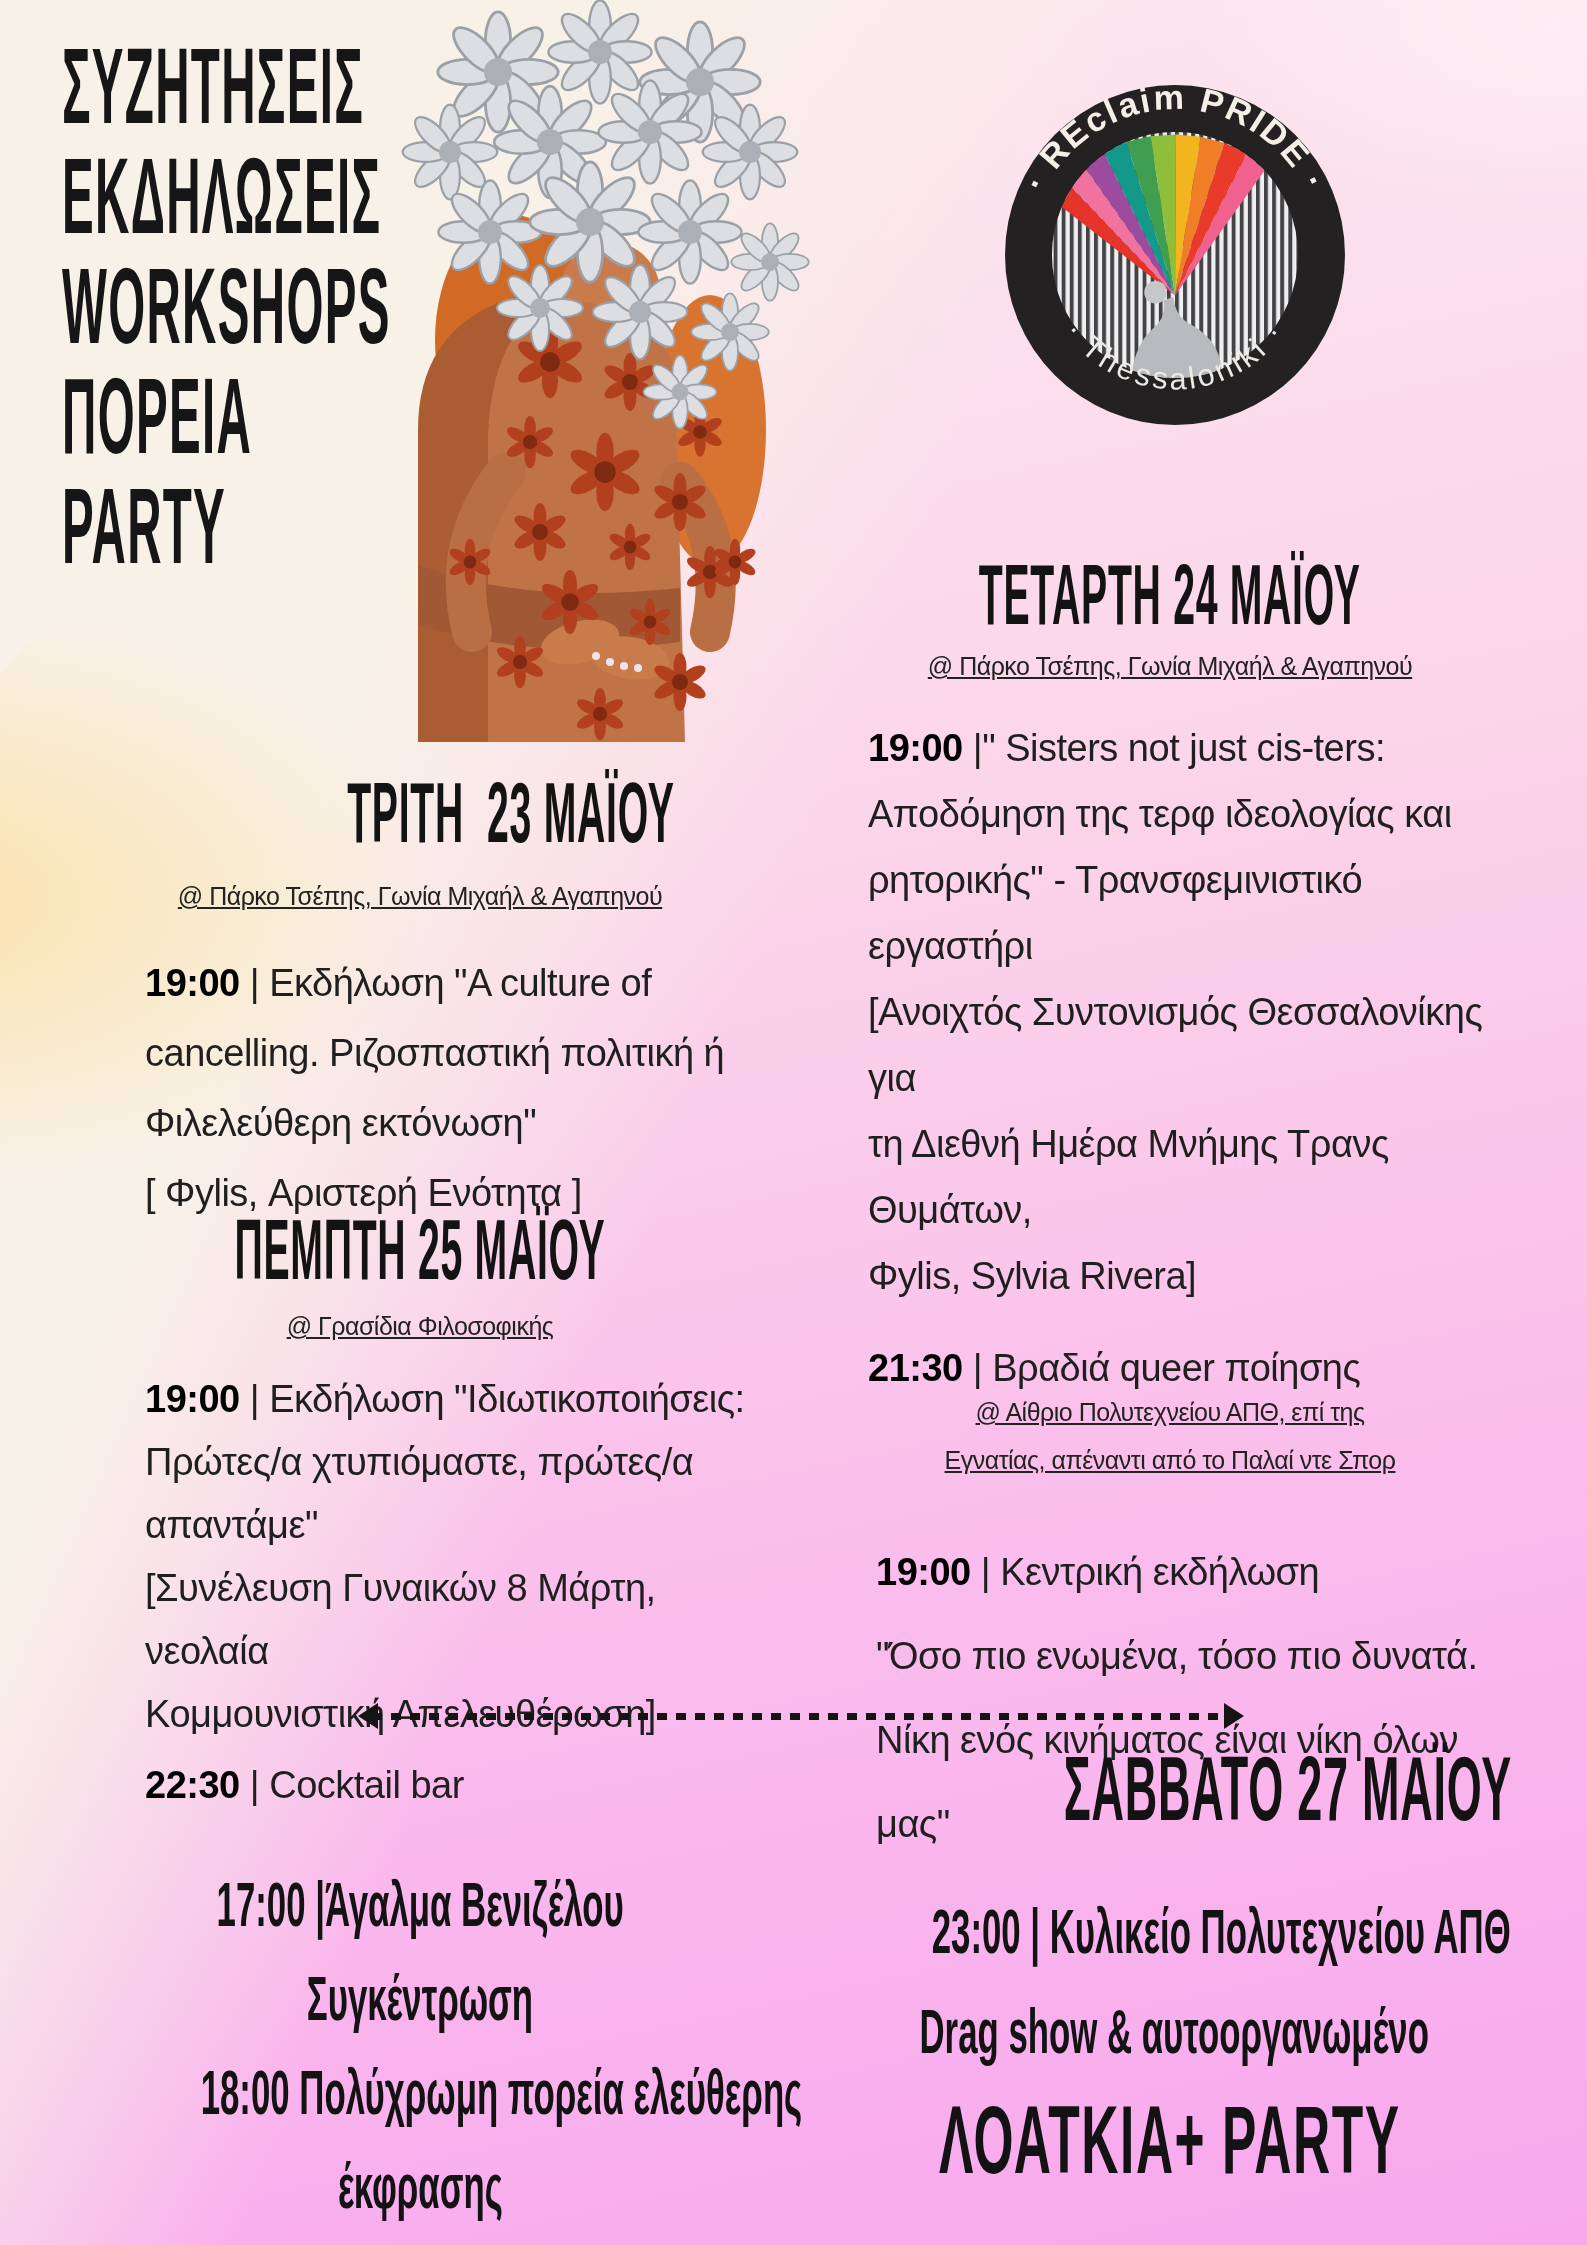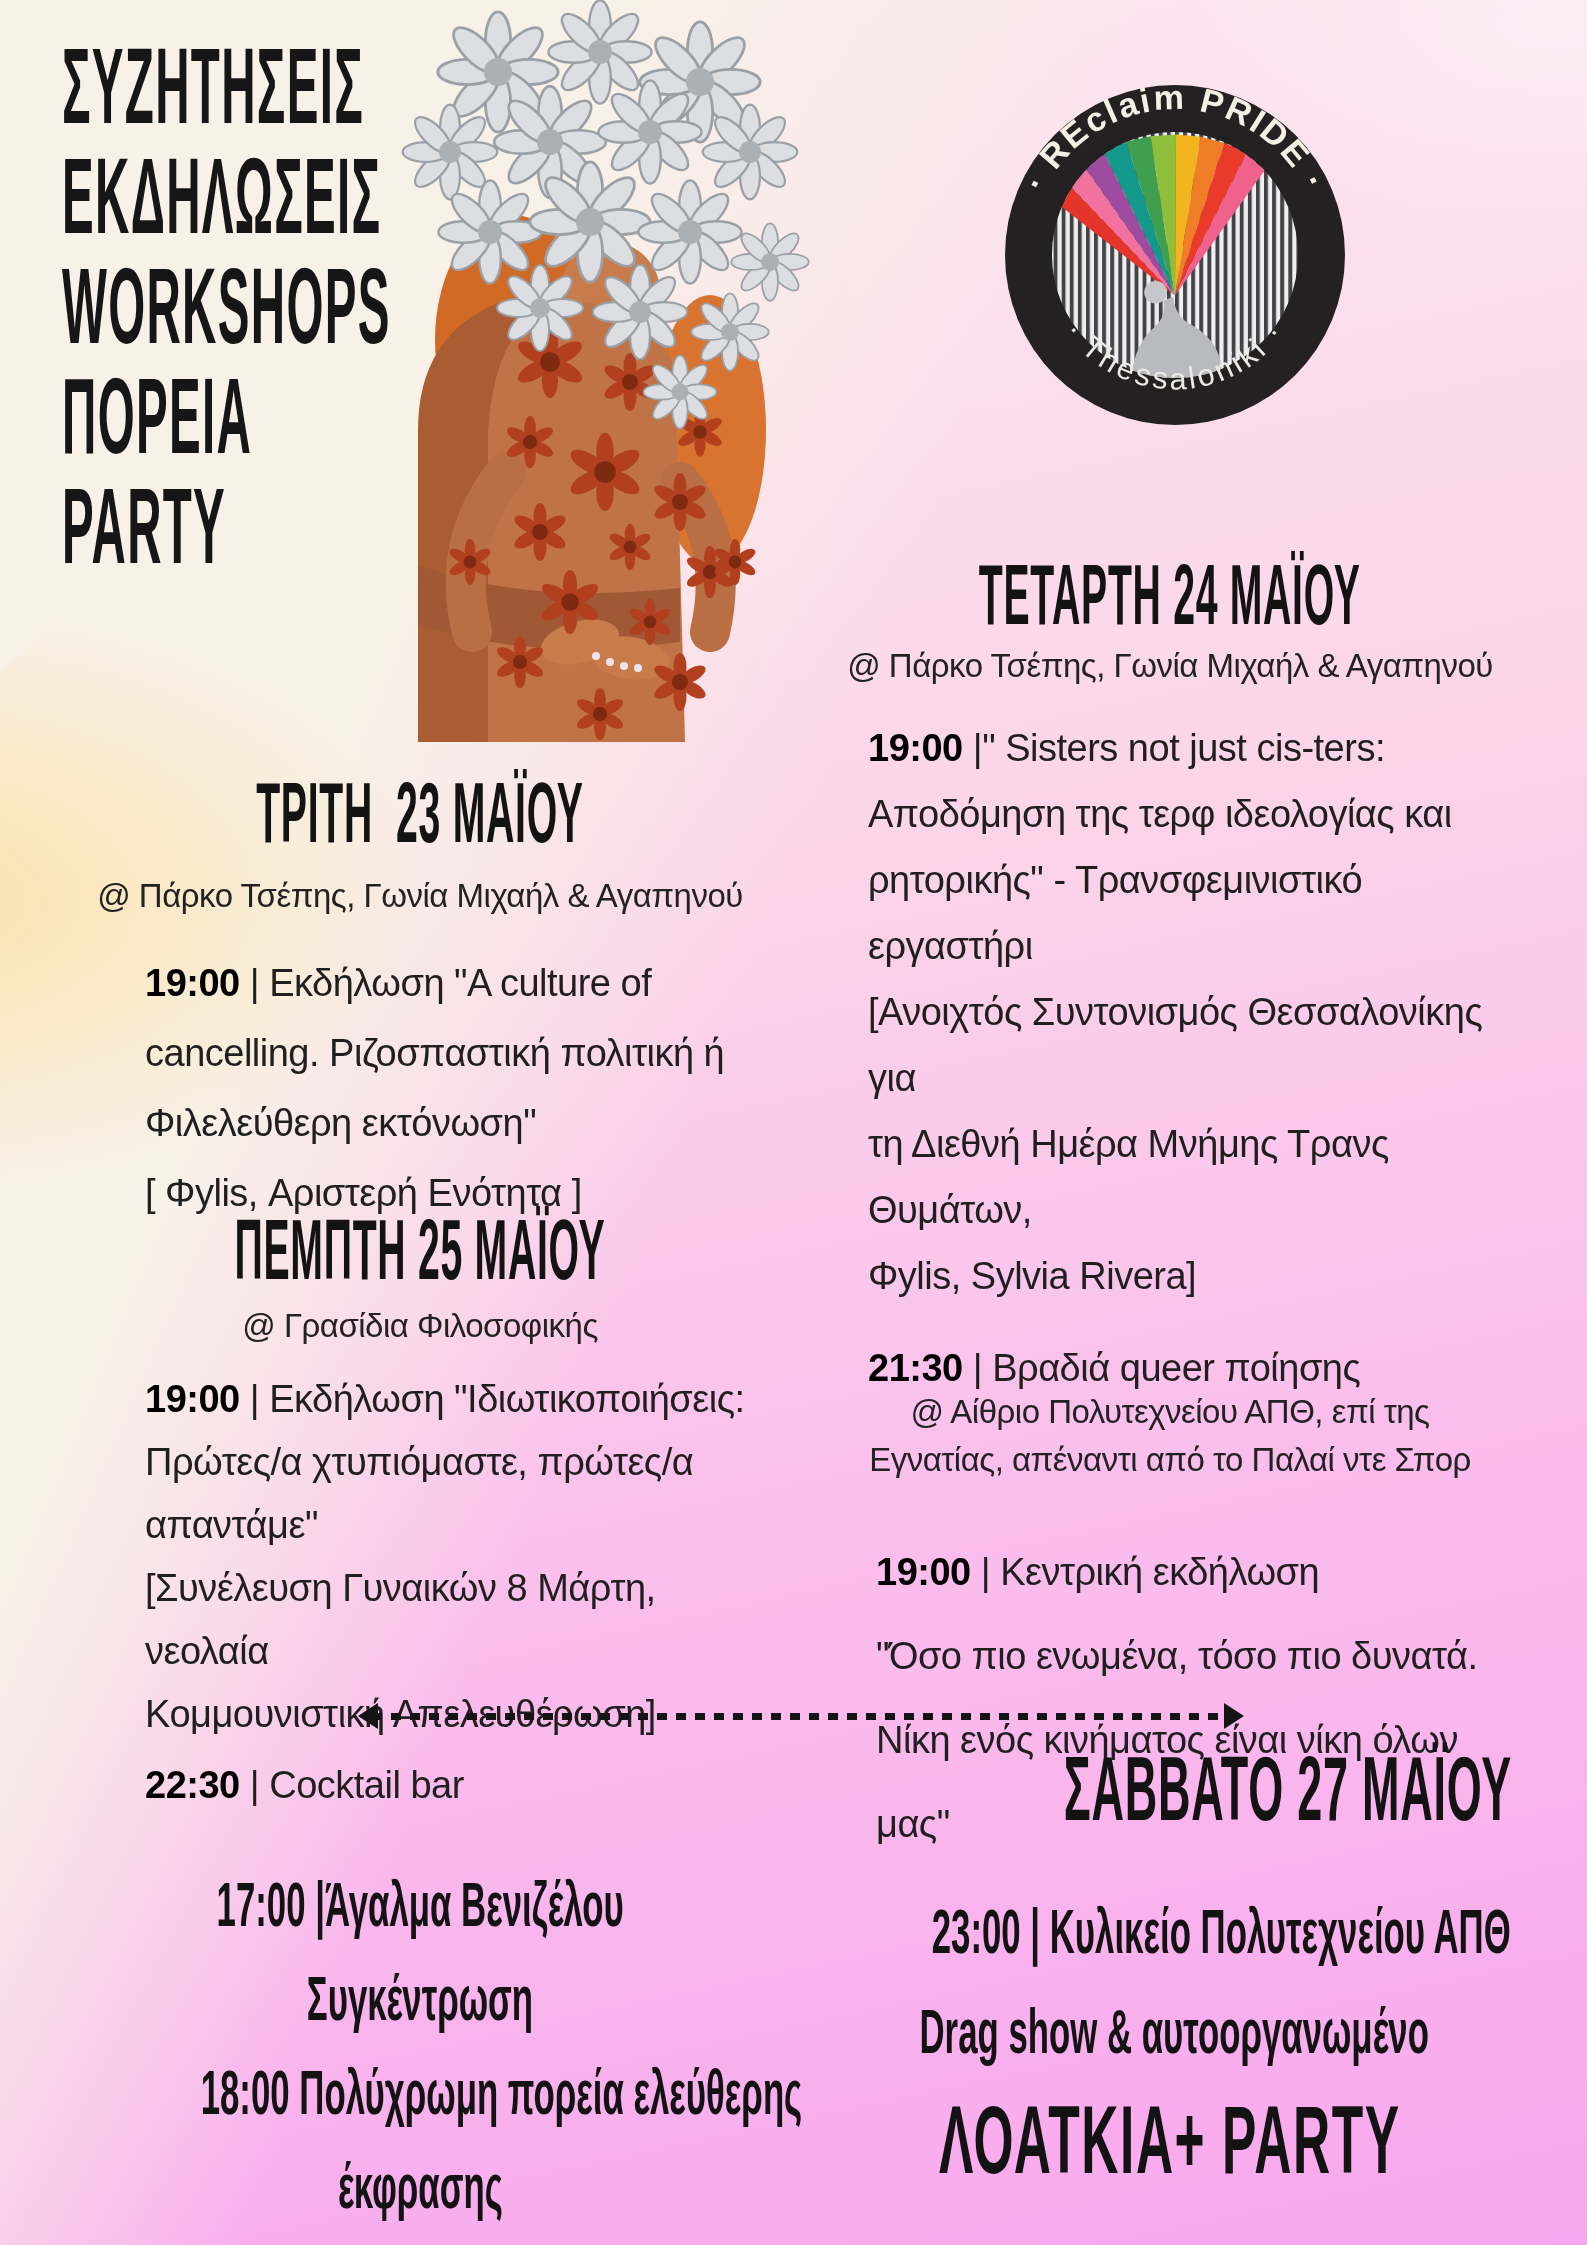--- a/index.html
+++ b/index.html
@@ -16,22 +16,22 @@
     background:#f8f1e8;clip-path:polygon(0 0,41% 0,20% 16%,0 30%);}
   
   .word-list{position:absolute;left:62px;top:30px;}
   .word-list .w{height:110px;line-height:110px;}
   .word-list .w span{display:inline-block;transform:scale(.66,1.5);transform-origin:left center;
     font-weight:700;font-size:72px;letter-spacing:2px;white-space:pre;color:#161616;}
   
   .day-title{position:absolute;text-align:center;}
   .day-title span{display:inline-block;transform:scale(.7,1.52);transform-origin:center;
     font-weight:700;font-size:56px;letter-spacing:1px;white-space:pre;color:#131313;}
-  .venue{position:absolute;text-align:center;font-size:33px;letter-spacing:-.5px;
-    color:#222;white-space:pre-line;line-height:48px;}
+  .venue{position:absolute;text-align:center;font-size:25px;letter-spacing:-.5px;
+    color:#222;white-space:pre-line;line-height:48px;text-decoration:underline;}
   .evts{position:absolute;font-size:38px;letter-spacing:-.5px;color:#1f1f1f;}
   .evt-time{font-weight:700;color:#000;}
   .evt-text{white-space:pre-line;}
   
   .divider{position:absolute;left:358px;top:1702px;width:886px;height:28px;}
   .divider .line{position:absolute;left:14px;right:14px;top:11px;height:7px;
     background:repeating-linear-gradient(90deg,#141414 0 10px,transparent 10px 19px);}
   .divider .ah{position:absolute;top:1px;width:0;height:0;border-top:13px solid transparent;border-bottom:13px solid transparent;}
   .divider .ah.l{left:0;border-right:20px solid #141414;}
   .divider .ah.r{right:0;border-left:20px solid #141414;}
@@ -176,21 +176,21 @@
       <path d="M70 185 Q105 196 140 186 L140 210 L70 210 Z" fill="#a8a9ac"></path>
     </g>
     <text font-family="Liberation Sans, DejaVu Sans, sans-serif" font-size="21" font-weight="700" fill="#f5f0e6" letter-spacing="1.5">
       <textPath href="#topArc" startOffset="50%" text-anchor="middle">· REclaim PRIDE ·</textPath>
     </text>
     <text font-family="Liberation Sans, DejaVu Sans, sans-serif" font-size="19" font-weight="400" fill="#eceae4" letter-spacing="2">
       <textPath href="#botArc" startOffset="50%" text-anchor="middle">· Thessaloniki ·</textPath>
     </text>
   </svg>
 
-  <div class="day-title" style="left:95px;top:753px;width:650px;height:120px;line-height:120px;"><span>ΤΡΙΤΗ  23 ΜΑΪΟΥ</span></div>
+  <div class="day-title" style="left:95px;top:753px;width:650px;height:120px;line-height:120px;text-align:right;"><span>ΤΡΙΤΗ  23 ΜΑΪΟΥ</span></div>
   <div class="venue" style="left:95px;top:872px;width:650px;">@ Πάρκο Τσέπης, Γωνία Μιχαήλ &amp; Αγαπηνού</div>
   <div class="evts" style="left:145px;top:948px;width:620px;line-height:70px;">
     <div><span class="evt-time">19:00</span><span class="evt-text"> | Εκδήλωση "A culture of
 cancelling. Ριζοσπαστική πολιτική ή
 Φιλελεύθερη εκτόνωση"
 [ Φylis, Αριστερή Ενότητα ]</span></div>
   </div>
 
   <div class="day-title" style="left:830px;top:535px;width:680px;height:120px;line-height:120px;"><span>ΤΕΤΑΡΤΗ 24 ΜΑΪΟΥ</span></div>
   <div class="venue" style="left:830px;top:642px;width:680px;">@ Πάρκο Τσέπης, Γωνία Μιχαήλ &amp; Αγαπηνού</div>

